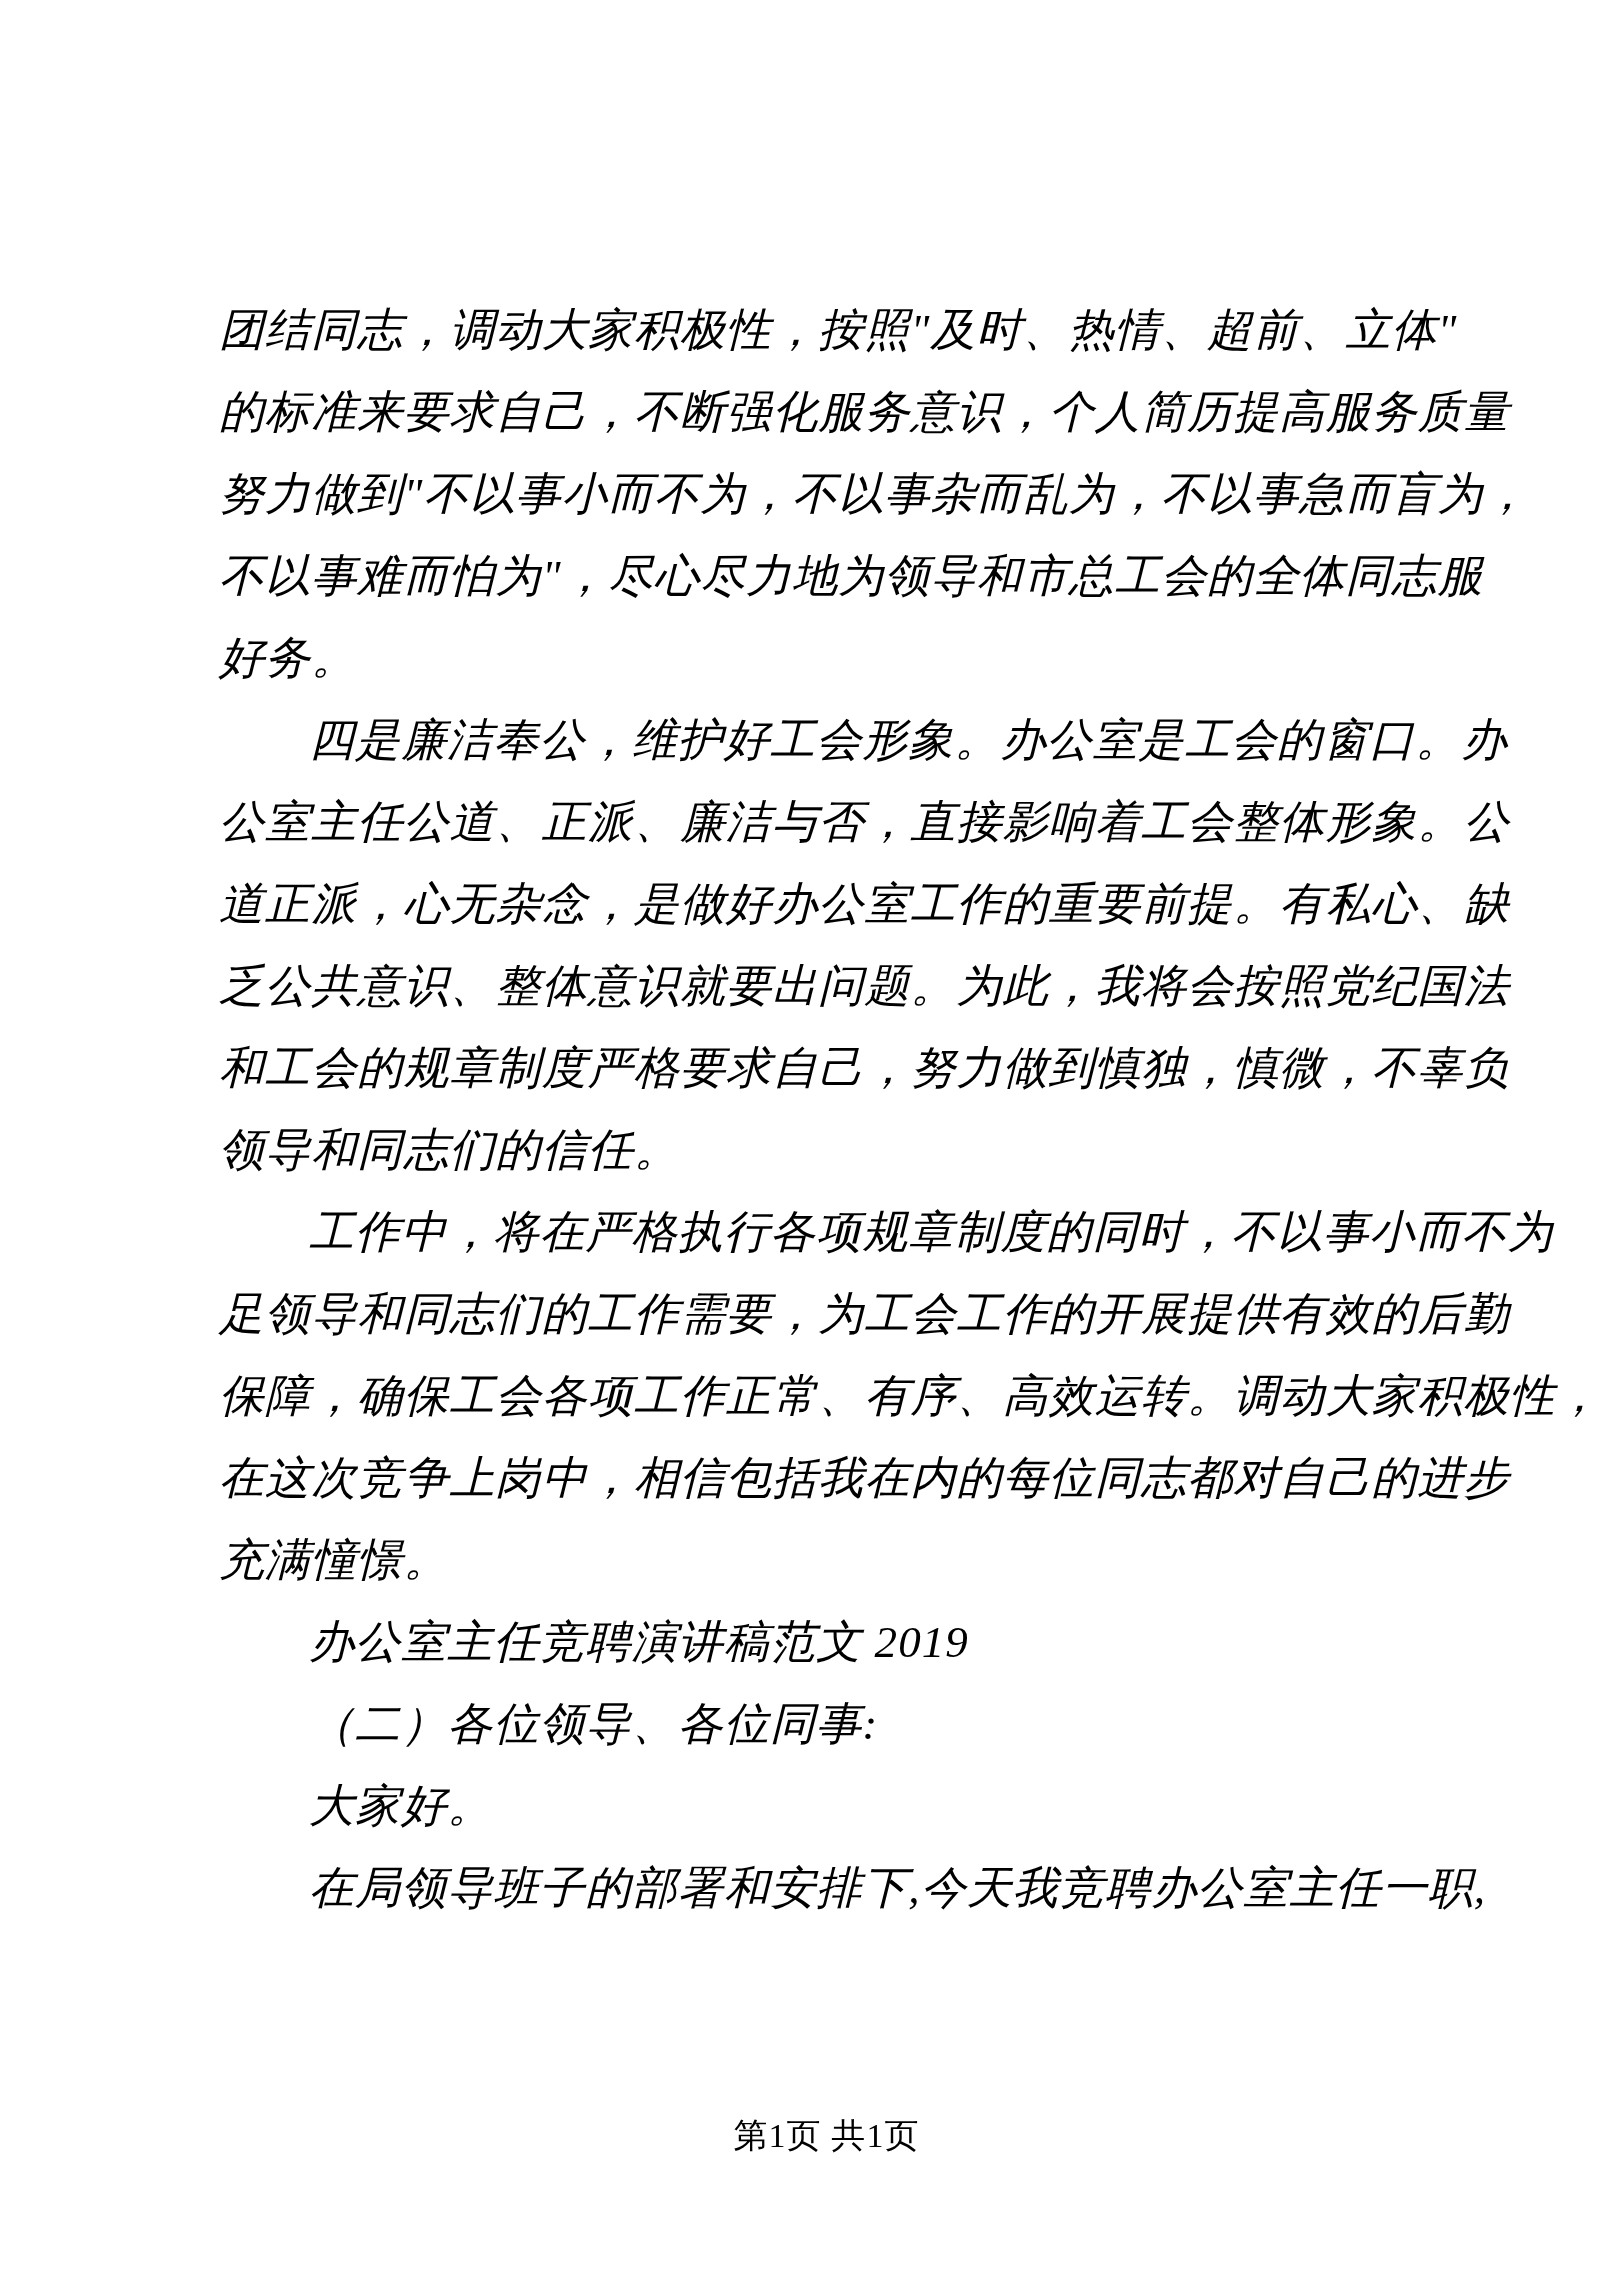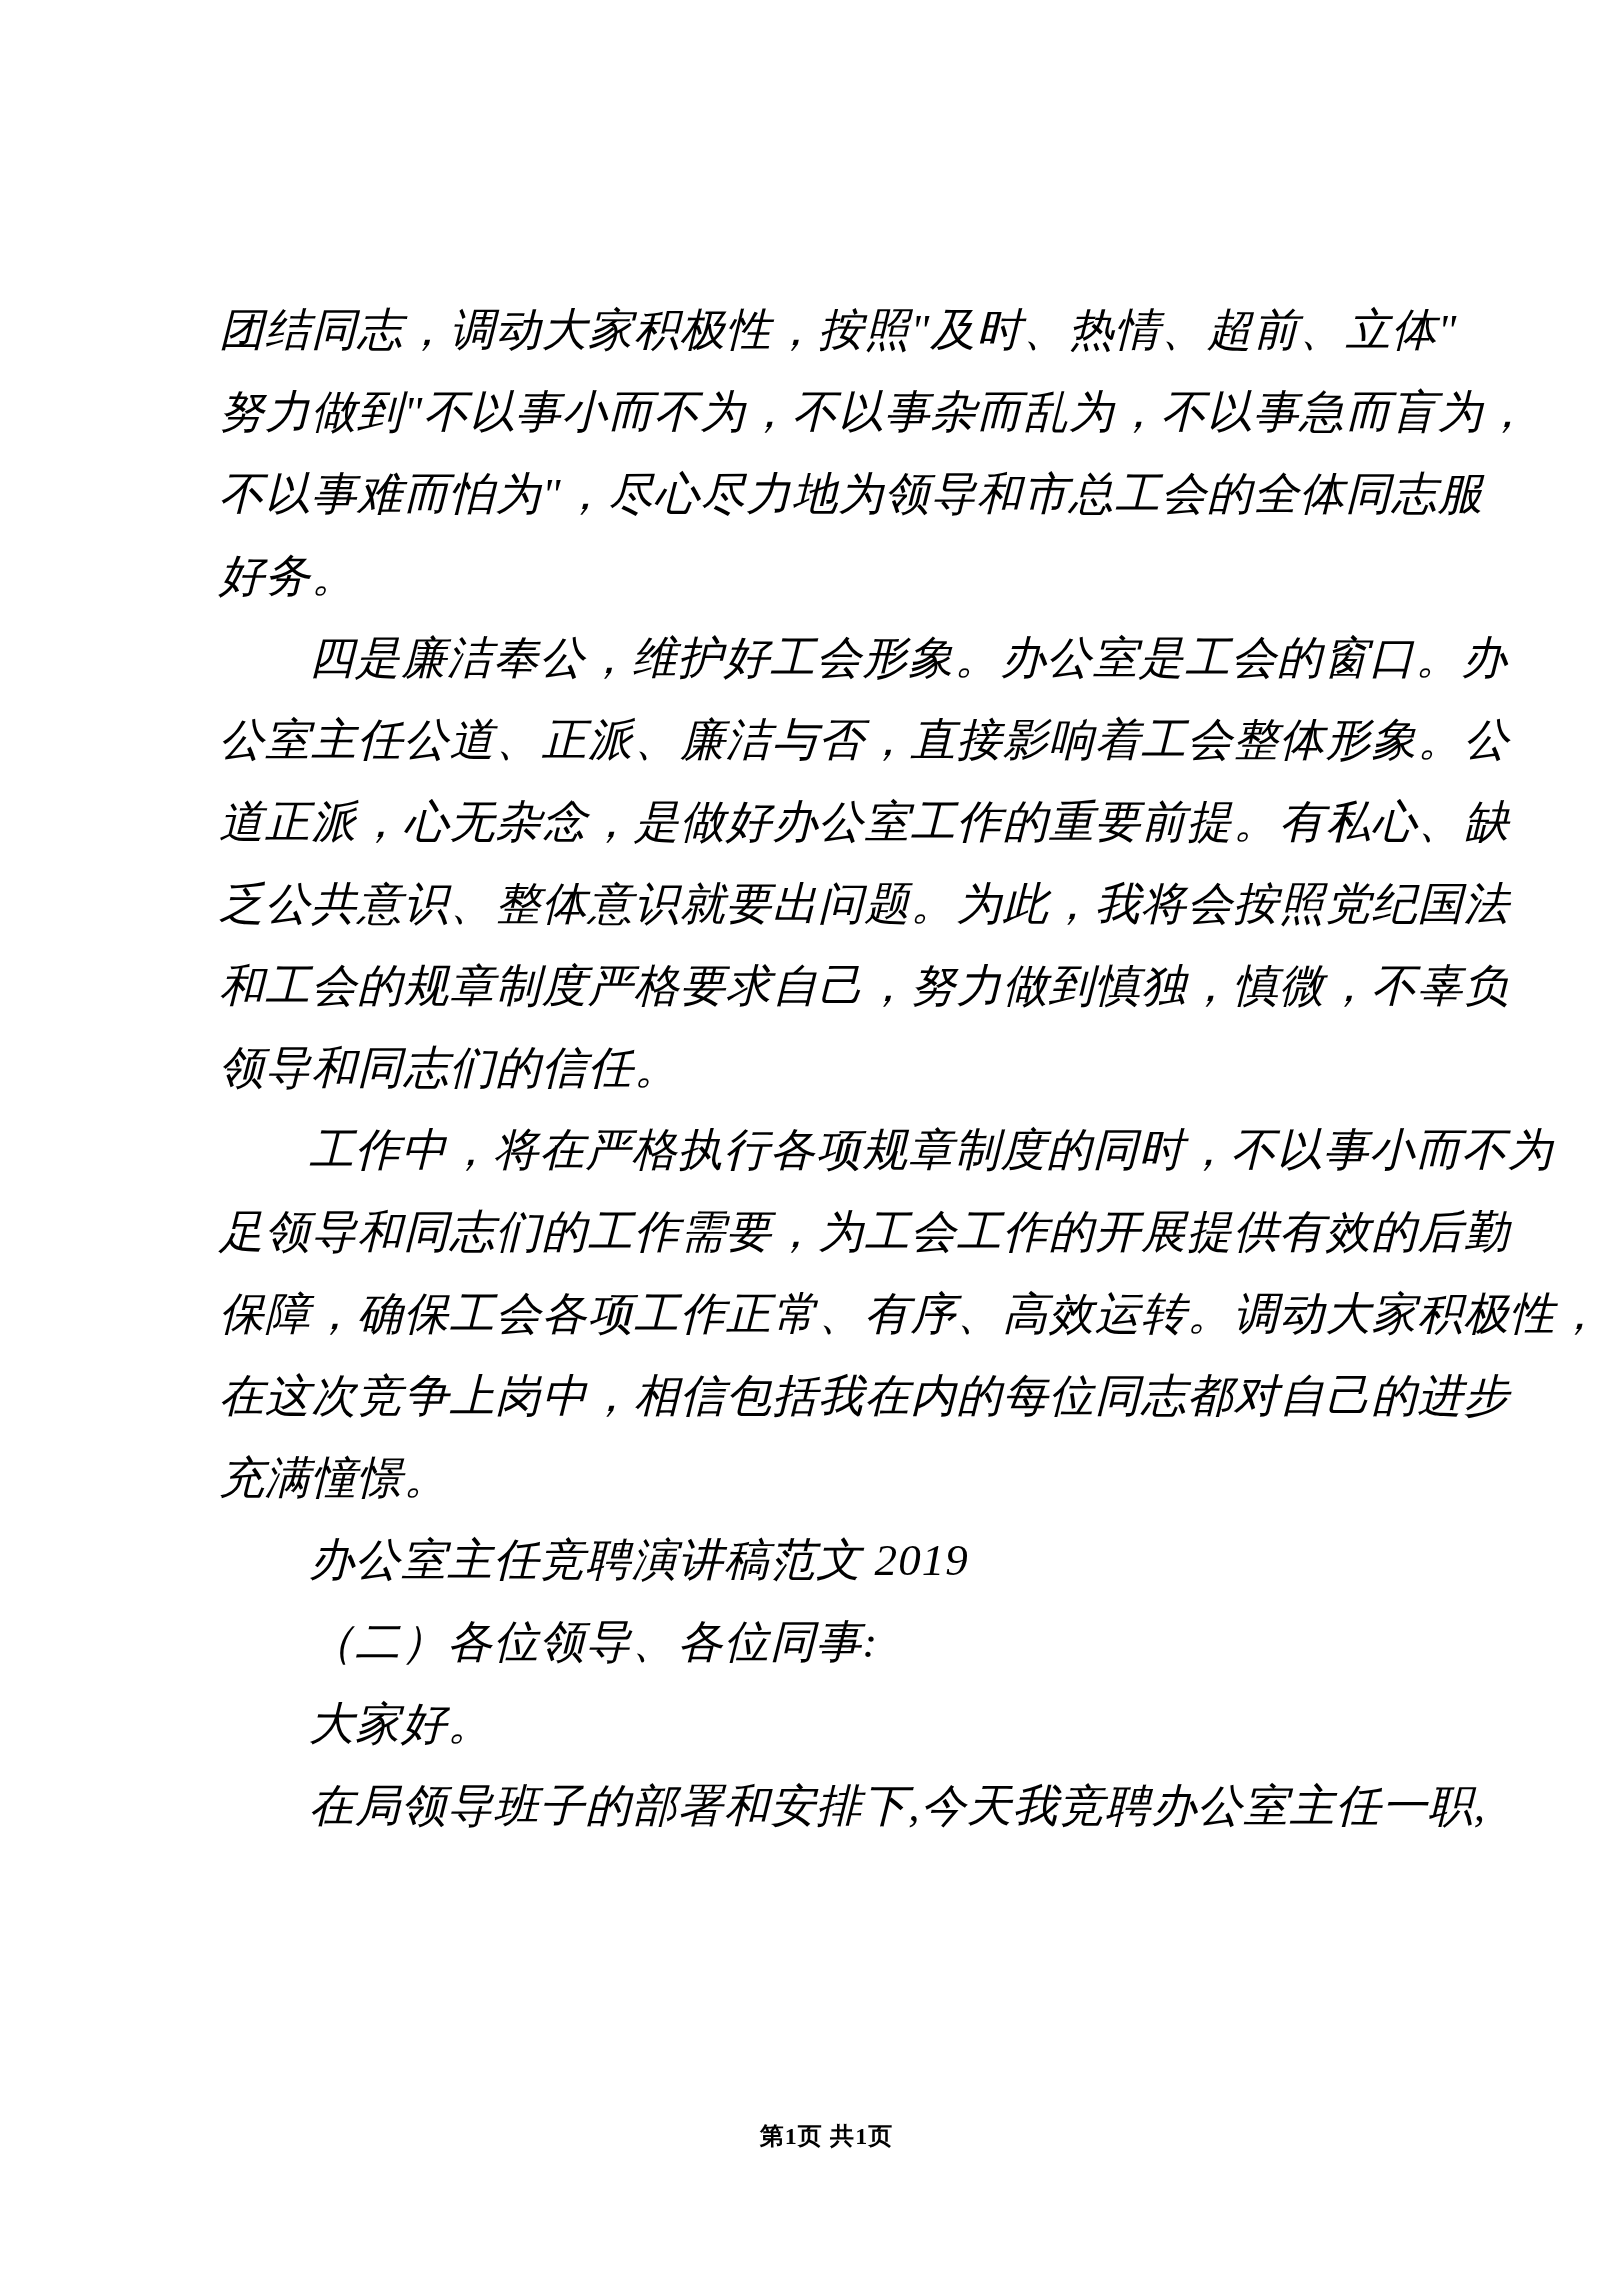--- a/index.html
+++ b/index.html
@@ -46,33 +46,33 @@
   .ln.indent {
     text-indent: 90px;            
   }
   .page-footer {
     position: absolute;
     left: 219px;
     top: 2109px;
     width: 1215px;
     text-align: center;
     font-style: normal;
-    font-size: 24px;
+    font-size: 34px;
     line-height: 54px;
     letter-spacing: 1.1px;
     font-family: "Liberation Serif", "DejaVu Serif", serif;
-    font-weight: bold;
   }
 </style>
 </head>
 <body>
 
 <div class="page">
   <div class="doc-body">
       <div class="ln">团结同志，调动大家积极性，按照"及时、热情、超前、立体"</div>
+      <div class="ln">的标准来要求自己，不断强化服务意识，个人简历提高服务质量</div>
       <div class="ln">努力做到"不以事小而不为，不以事杂而乱为，不以事急而盲为，</div>
       <div class="ln">不以事难而怕为"，尽心尽力地为领导和市总工会的全体同志服</div>
       <div class="ln end">好务。</div>
       <div class="ln indent">四是廉洁奉公，维护好工会形象。办公室是工会的窗口。办</div>
       <div class="ln">公室主任公道、正派、廉洁与否，直接影响着工会整体形象。公</div>
       <div class="ln">道正派，心无杂念，是做好办公室工作的重要前提。有私心、缺</div>
       <div class="ln">乏公共意识、整体意识就要出问题。为此，我将会按照党纪国法</div>
       <div class="ln">和工会的规章制度严格要求自己，努力做到慎独，慎微，不辜负</div>
       <div class="ln end">领导和同志们的信任。</div>
       <div class="ln indent">工作中，将在严格执行各项规章制度的同时，不以事小而不为</div>

